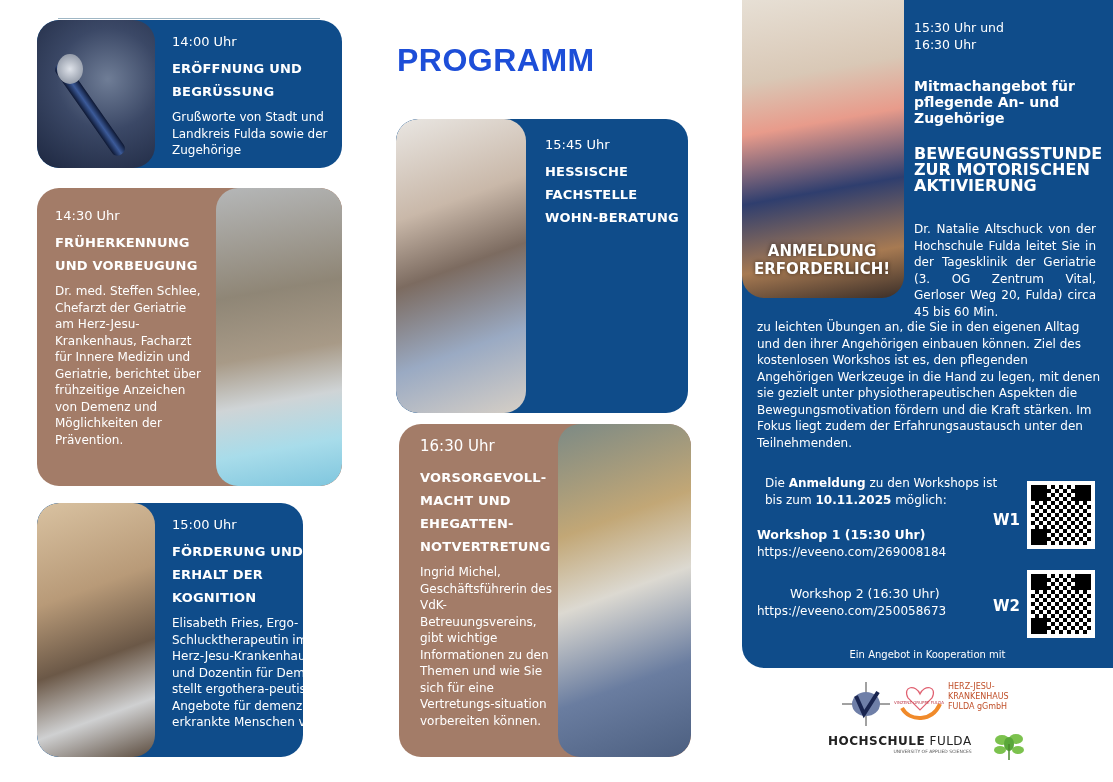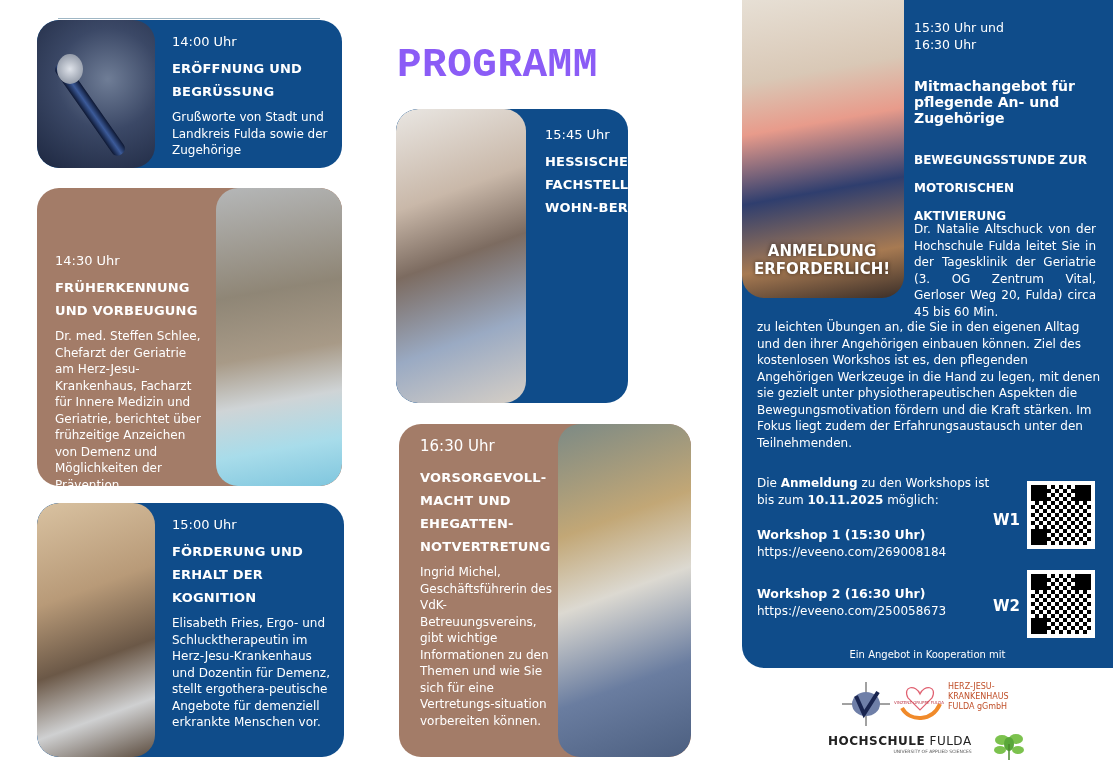--- a/index.html
+++ b/index.html
@@ -11,21 +11,21 @@
   .brown { background: #a37c68; }
 
   .photo { position: absolute; border-radius: 22px; overflow: hidden; }
 
   .txt { position: absolute; }
   .time { font-size: 13px; line-height: 16px; margin-bottom: 7px; }
   .time.small { font-size: 15px; }
   .title { font-weight: bold; font-size: 13px; line-height: 23px; margin-bottom: 6px; letter-spacing: 0.2px; }
   .body { font-size: 12px; line-height: 16.5px; }
 
-  .prog-title { position: absolute; left: 397px; top: 42px; font-family: Liberation Mono, monospace; font-weight: bold; font-size: 41px; color: #8b5cf6; letter-spacing: 0.5px; }
+  .prog-title { position: absolute; left: 397px; top: 42px; font-family: Liberation Sans, sans-serif; font-weight: bold; font-size: 32px; color: #1d4ed8; letter-spacing: 0.5px; }
 
   
   .ph-mic { background: radial-gradient(circle at 60% 40%, #6f7d96 0%, #3b4866 45%, #1d2740 100%); }
   .ph-tablet { background: linear-gradient(170deg, #b5b7b8 0%, #8f8676 35%, #a89a87 55%, #cfd4d6 70%, #a8dcea 85%, #7fc6de 100%); }
   .ph-puzzle { background: linear-gradient(160deg, #d9c2a1 0%, #b89a78 35%, #6b5847 60%, #cfd0d1 80%, #5a4a3c 100%); }
   .ph-care { background: linear-gradient(160deg, #e9e6e2 0%, #c9b8a9 30%, #7c6b60 50%, #9aaac3 75%, #d6cfc6 100%); }
   .ph-nurse { background: linear-gradient(160deg, #7c8a85 0%, #c2a776 30%, #dcd9d1 50%, #6a7da0 75%, #4c5f80 100%); }
   .ph-gym { background: linear-gradient(170deg, #eae5dc 0%, #d9c8b6 30%, #e89b8b 45%, #2f3e6e 65%, #a77a52 85%, #3a2e28 100%); }
 
   .mic-stick { position: absolute; width: 14px; height: 110px; background: linear-gradient(90deg,#0e1833,#3c5b9a,#0e1833); transform: rotate(-35deg); left: 46px; top: 34px; border-radius: 6px; }
@@ -61,38 +61,38 @@
     <div class="mic-head"></div>
   </div>
   <div class="txt" style="left:135px;top:14px;width:160px;">
     <div class="time">14:00 Uhr</div>
     <div class="title">ERÖFFNUNG UND BEGRÜSSUNG</div>
     <div class="body">Grußworte von Stadt und Landkreis Fulda sowie der Zugehörige</div>
   </div>
 </div>
 
 <div class="card brown" style="left:37px;top:188px;width:305px;height:298px;">
-  <div class="txt" style="left:18px;top:20px;width:150px;margin-top:45px;">
+  <div class="txt" style="left:18px;top:20px;width:150px;">
     <div class="time">14:30 Uhr</div>
     <div class="title">FRÜHERKENNUNG UND VORBEUGUNG</div>
     <div class="body">Dr. med. Steffen Schlee, Chefarzt der Geriatrie am Herz-Jesu-Krankenhaus, Facharzt für Innere Medizin und Geriatrie, berichtet über frühzeitige Anzeichen von Demenz und Möglichkeiten der Prävention.</div>
   </div>
   <div class="photo ph-tablet" style="left:179px;top:0;width:126px;height:298px;"></div>
 </div>
 
-<div class="card blue" style="left:37px;top:503px;width:307px;height:254px;">
+<div class="card blue" style="left:37px;top:503px;width:266px;height:254px;">
   <div class="photo ph-puzzle" style="left:0;top:0;width:118px;height:254px;"></div>
   <div class="txt" style="left:135px;top:14px;width:165px;">
     <div class="time">15:00 Uhr</div>
     <div class="title">FÖRDERUNG UND ERHALT DER KOGNITION</div>
     <div class="body">Elisabeth Fries, Ergo- und Schlucktherapeutin im Herz-Jesu-Krankenhaus und Dozentin für Demenz, stellt ergothera-peutische Angebote für demenziell erkrankte Menschen vor.</div>
   </div>
 </div>
 
-<div class="card blue" style="left:396px;top:109px;width:232px;height:294px;">
+<div class="card blue" style="left:396px;top:119px;width:292px;height:294px;">
   <div class="photo ph-care" style="left:0;top:0;width:130px;height:294px;"></div>
   <div class="txt" style="left:149px;top:18px;width:140px;">
     <div class="time">15:45 Uhr</div>
     <div class="title">HESSISCHE FACHSTELLE WOHN-BERATUNG</div>
   </div>
 </div>
 
 <div class="card brown" style="left:399px;top:424px;width:292px;height:333px;">
   <div class="txt" style="left:21px;top:14px;width:140px;">
     <div class="time small" style="margin-bottom:12px;">16:30 Uhr</div>
@@ -102,39 +102,39 @@
   <div class="photo ph-nurse" style="left:159px;top:0;width:133px;height:333px;"></div>
 </div>
 
 <div class="card blue" style="left:742px;top:-20px;width:371px;height:688px;border-radius:0 0 0 22px;">
   <div class="photo ph-gym" style="left:0;top:0;width:162px;height:318px;border-radius:0 0 22px 22px;">
     <div class="anmeldung" style="top:262px;">ANMELDUNG ERFORDERLICH!</div>
   </div>
 
   <div class="right-text" style="left:172px;top:40px;width:90px;font-size:12.5px;">15:30 Uhr und 16:30 Uhr</div>
   <div class="right-text" style="left:172px;top:98px;width:180px;font-weight:bold;font-size:14px;line-height:16px;">Mitmachangebot für pflegende An- und Zugehörige</div>
-  <div class="right-text" style="left:172px;top:166px;width:190px;font-weight:bold;font-size:12px;line-height:28px;">BEWEGUNGSSTUNDE ZUR MOTORISCHEN AKTIVIERUNG</div>
+  <div class="right-text" style="left:172px;top:166px;width:190px;font-weight:bold;font-size:16px;line-height:16px;">BEWEGUNGSSTUNDE ZUR MOTORISCHEN AKTIVIERUNG</div>
   <div class="right-text justify" style="left:172px;top:241px;width:182px;">Dr. Natalie Altschuck von der Hochschule Fulda leitet Sie in der Tagesklinik der Geriatrie (3. OG Zentrum Vital, Gerloser Weg 20, Fulda) circa 45 bis 60 Min.</div>
   <div class="right-text" style="left:15px;top:339px;width:345px;">zu leichten Übungen an, die Sie in den eigenen Alltag und den ihrer Angehörigen einbauen können. Ziel des kostenlosen Workshos ist es, den pflegenden Angehörigen Werkzeuge in die Hand zu legen, mit denen sie gezielt unter physiotherapeutischen Aspekten die Bewegungsmotivation fördern und die Kraft stärken. Im Fokus liegt zudem der Erfahrungsaustausch unter den Teilnehmenden.</div>
 
-  <div class="right-text" style="left:15px;top:495px;width:240px;">
+  <div class="right-text" style="left:23px;top:495px;width:240px;">
     <span>Die </span><b>Anmeldung</b><span> zu den Workshops ist bis zum </span><b>10.11.2025</b><span> möglich:</span>
   </div>
 
   <div class="right-text" style="left:15px;top:547px;width:240px;">
     <div style="font-weight:bold;font-size:12.5px;">Workshop 1 (15:30 Uhr)</div>
     <div>https://eveeno.com/269008184</div>
   </div>
   <div class="qr-label" style="left:251px;top:531px;">W1</div>
   <div class="qr" style="left:285px;top:501px;">
       <div class="qr-inner"></div>
     </div>
 
   <div class="right-text" style="left:15px;top:606px;width:240px;">
-    <div style="font-weight:bold;font-size:12.5px;">Workshop 2 (16:30 Uhr)</div>
+    <div style="font-weight:normal;font-size:12.5px;margin-left:33px;">Workshop 2 (16:30 Uhr)</div>
     <div>https://eveeno.com/250058673</div>
   </div>
   <div class="qr-label" style="left:251px;top:617px;">W2</div>
   <div class="qr" style="left:285px;top:590px;">
       <div class="qr-inner"></div>
     </div>
 
   <div class="right-text" style="left:0;top:667px;width:371px;text-align:center;font-size:10px;">Ein Angebot in Kooperation mit</div>
 </div>
 

